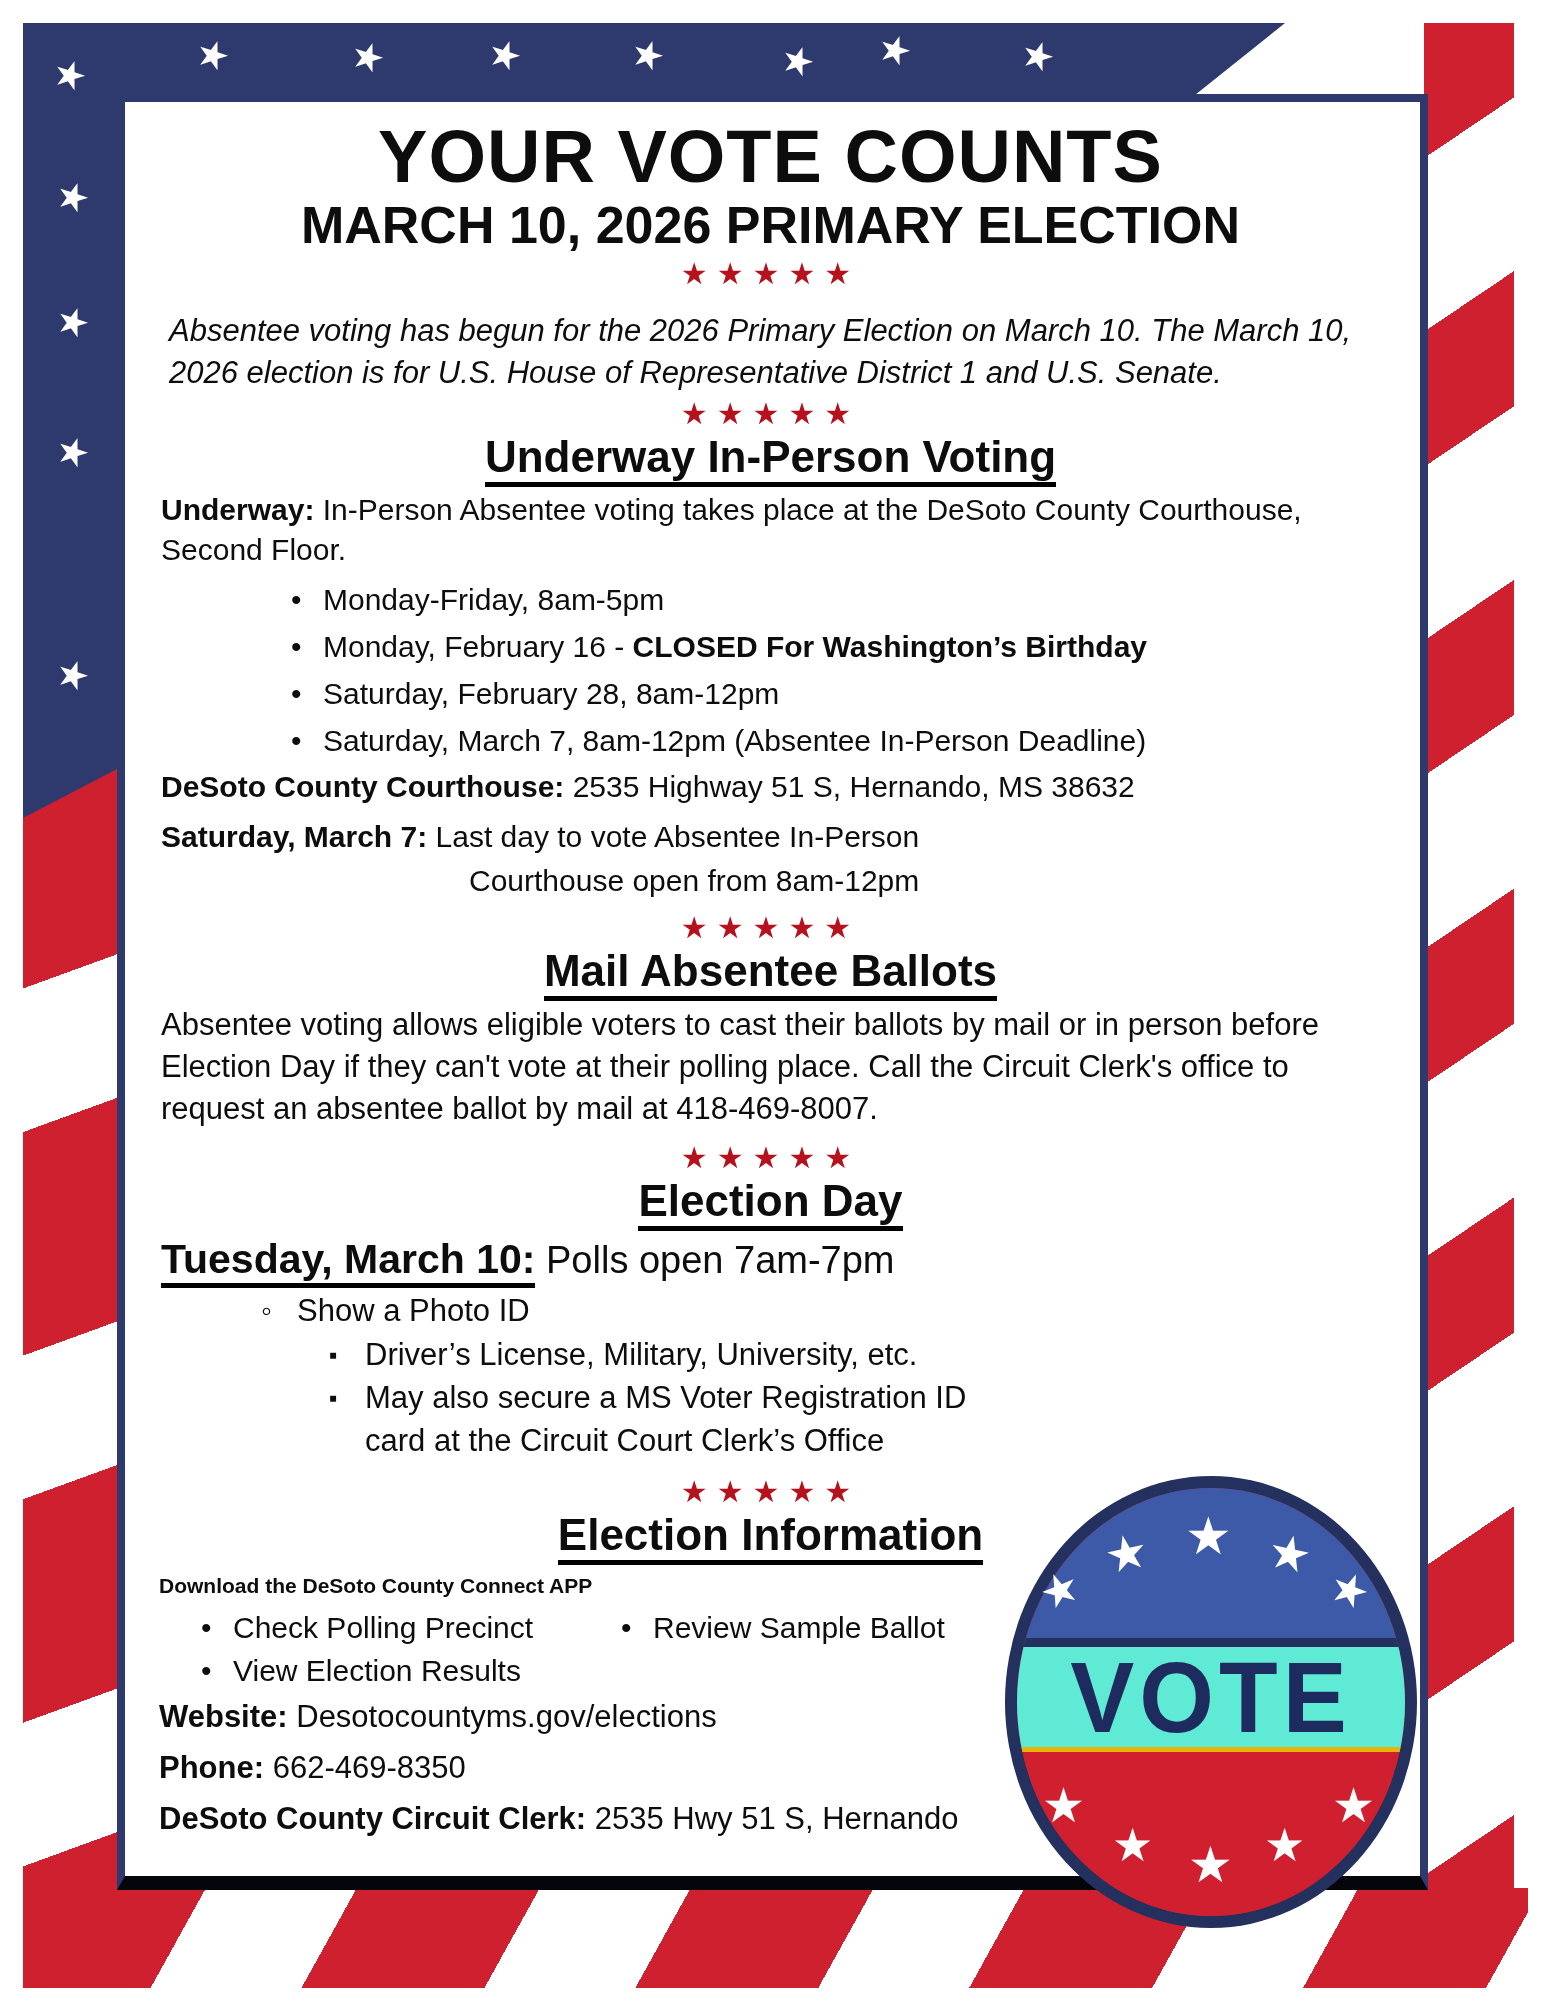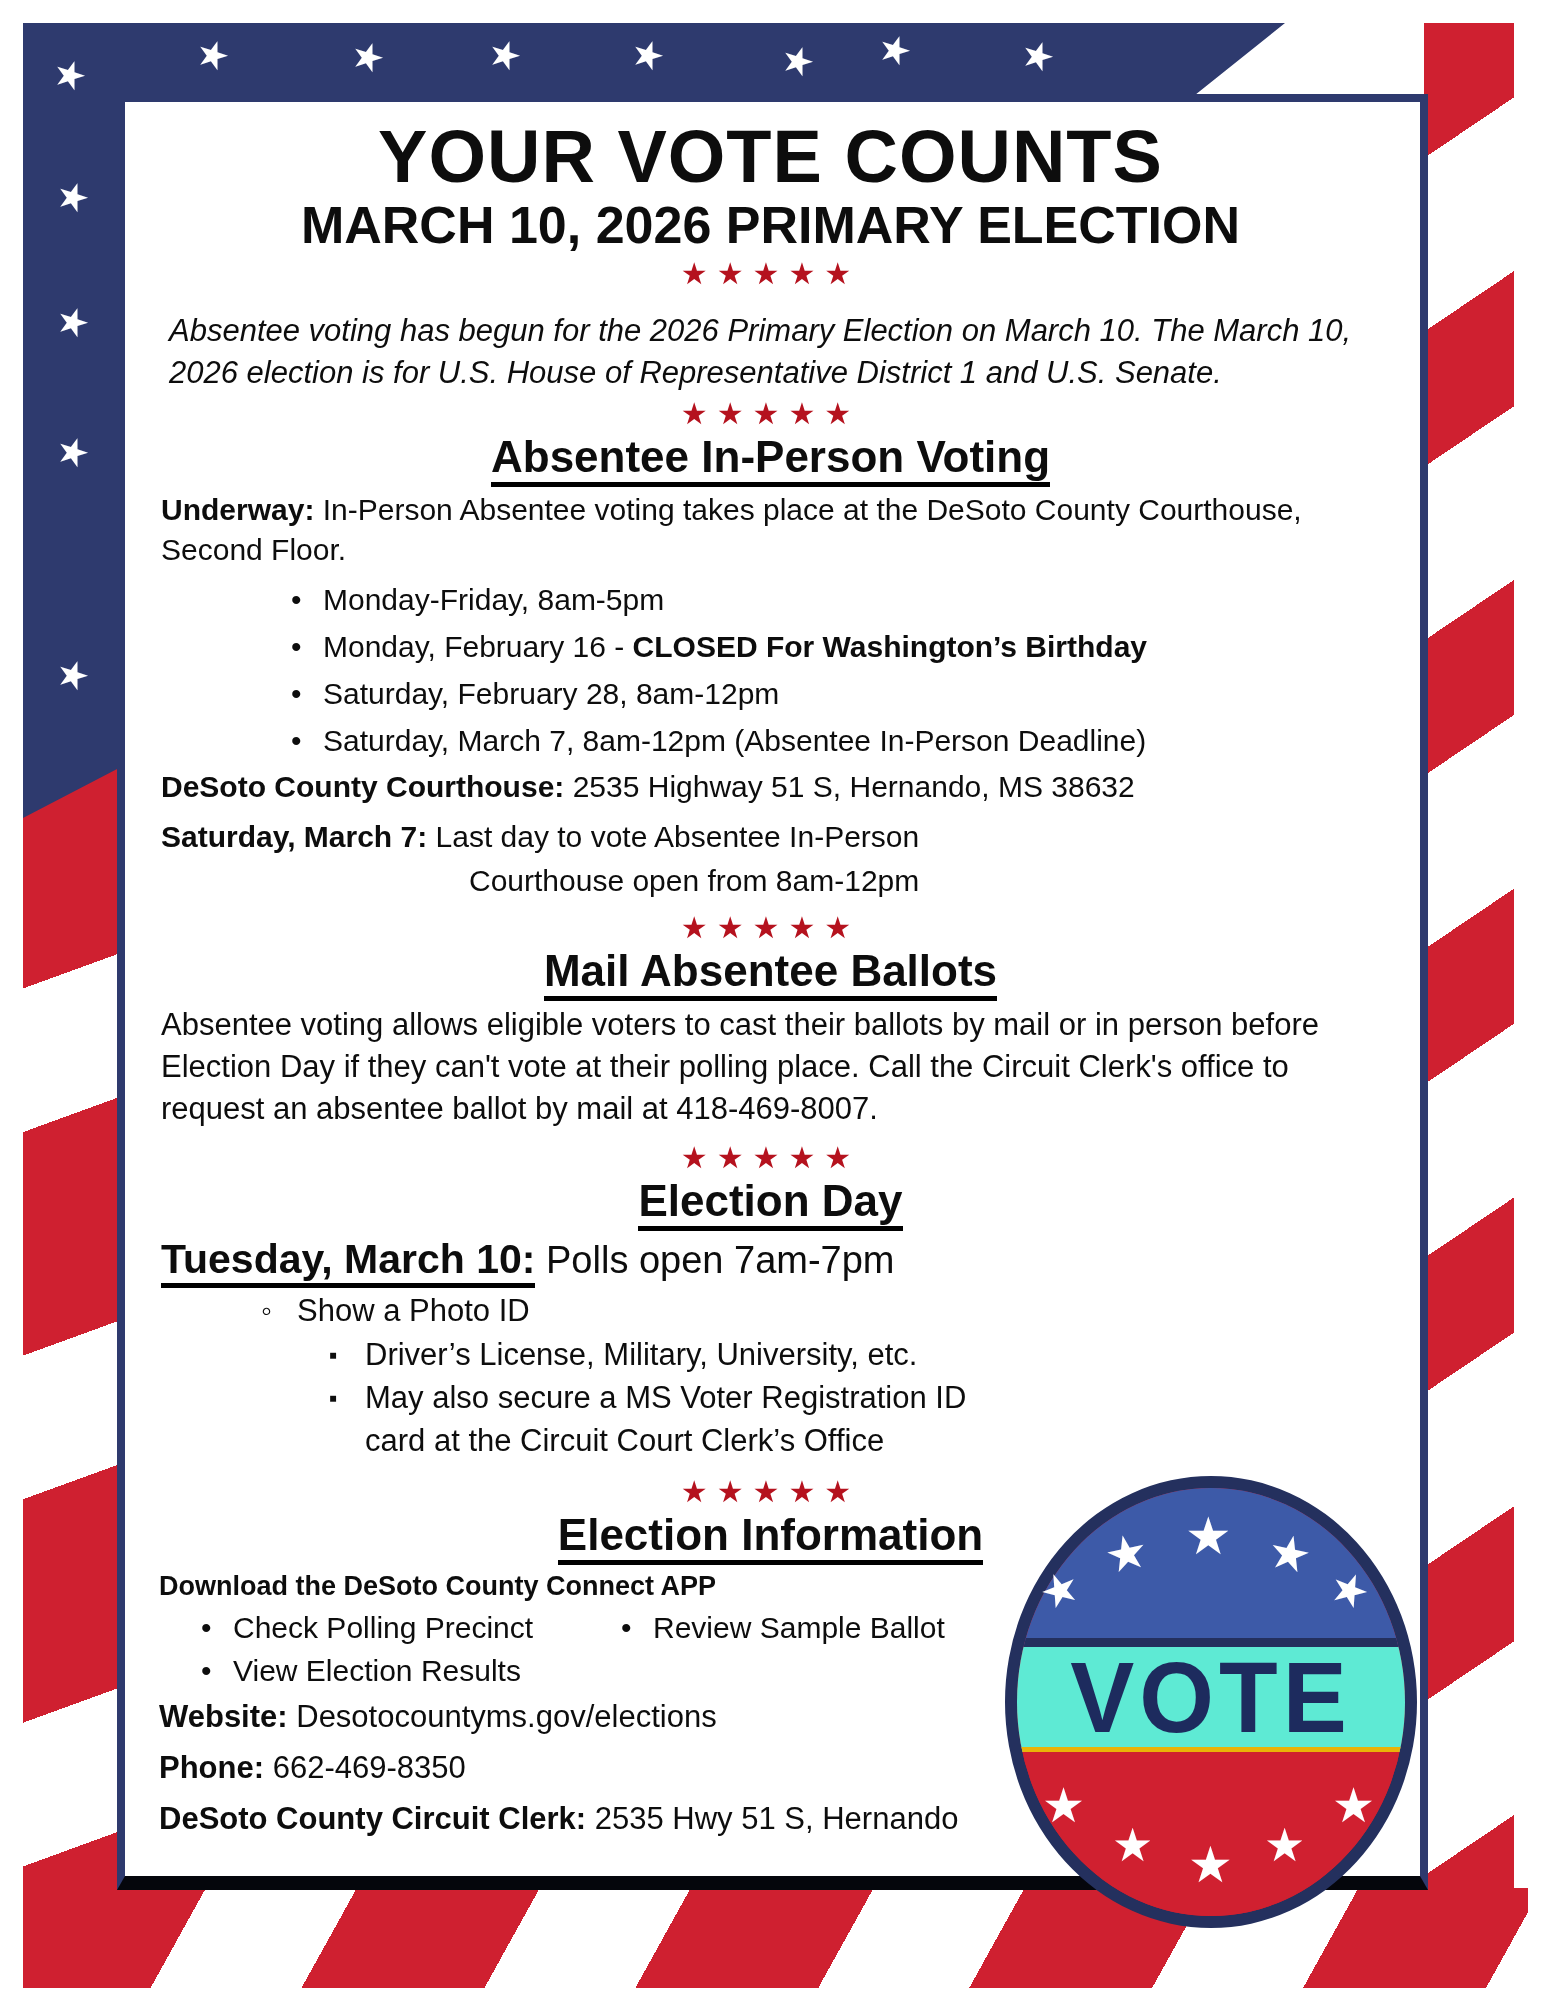--- a/index.html
+++ b/index.html
@@ -37,21 +37,21 @@
   ul.dots li::before{content:"•";position:absolute;left:6px;}
   .line{margin:2px 0 0 4px;font-size:30px;line-height:42px;}
   .indent2{margin-left:312px;}
   .mail-p{margin:8px 6px 0 4px;font-size:31px;line-height:42px;}
   .tues{margin:8px 0 0 4px;font-size:38px;line-height:50px;}
   .tues .bu{font-size:41px;font-weight:700;border-bottom:5px solid #000;padding-bottom:1px;}
   .o-item{position:relative;margin:4px 0 0 100px;font-size:31px;line-height:44px;padding-left:40px;}
   .o-item::before{content:"◦";position:absolute;left:4px;}
   .sq-item{position:relative;margin:0 0 0 168px;font-size:31px;line-height:43px;padding-left:40px;max-width:610px;}
   .sq-item::before{content:"▪";position:absolute;left:4px;font-size:24px;}
-  .dl{margin:6px 0 0 2px;font-size:27px;line-height:40px;font-weight:700;}
+  .dl{margin:6px 0 0 2px;font-size:21px;line-height:40px;font-weight:700;}
   .grid2{display:grid;grid-template-columns:420px 430px;margin:0 0 0 40px;}
   .g-item{position:relative;font-size:30px;line-height:43px;padding-left:36px;}
   .g-item::before{content:"•";position:absolute;left:4px;}
   .c-line{margin:2px 0 0 2px;font-size:31px;line-height:45px;}
   .c-line b{font-weight:700;}
 
   
   #badge{position:absolute;left:1005px;top:1476px;width:412px;height:452px;z-index:5;
     border-radius:50%;background:#d02030;border:12px solid #24305e;box-sizing:border-box;overflow:hidden;
     display:flex;flex-direction:column;}
@@ -89,21 +89,21 @@
   <div id="card">
     <h1>YOUR VOTE COUNTS</h1>
     <div class="subtitle">MARCH 10, 2026 PRIMARY ELECTION</div>
 
     <div class="starrow">★★★★★</div>
 
     <p class="intro">Absentee voting has begun for the 2026 Primary Election on March 10. The March 10, 2026 election is for U.S. House of Representative District 1 and U.S. Senate.</p>
 
     <div class="starrow">★★★★★</div>
 
-    <h2><span class="u">Absentee In-Person Voting</span></h2>
+    <h2><span class="u">Underway In-Person Voting</span></h2>
 
     <p class="body-t lead"><b>Underway:</b><span> In-Person Absentee voting takes place at the DeSoto County Courthouse, Second Floor.</span></p>
 
     <ul class="dots">
       <li><span>Monday-Friday, 8am-5pm</span><b></b></li>
       <li><span>Monday, February 16 - </span><b>CLOSED For Washington’s Birthday</b></li>
       <li><span>Saturday, February 28, 8am-12pm</span><b></b></li>
       <li><span>Saturday, March 7, 8am-12pm (Absentee In-Person Deadline)</span><b></b></li>
     </ul>
 

